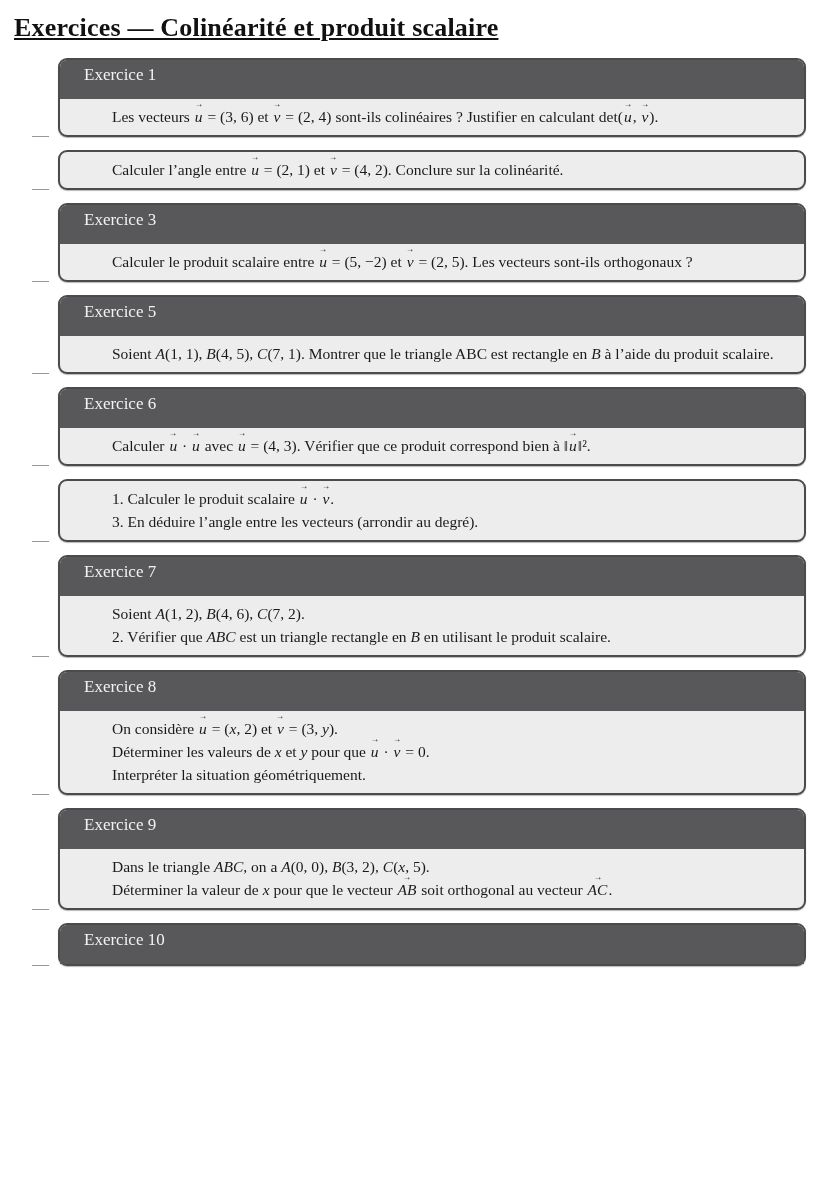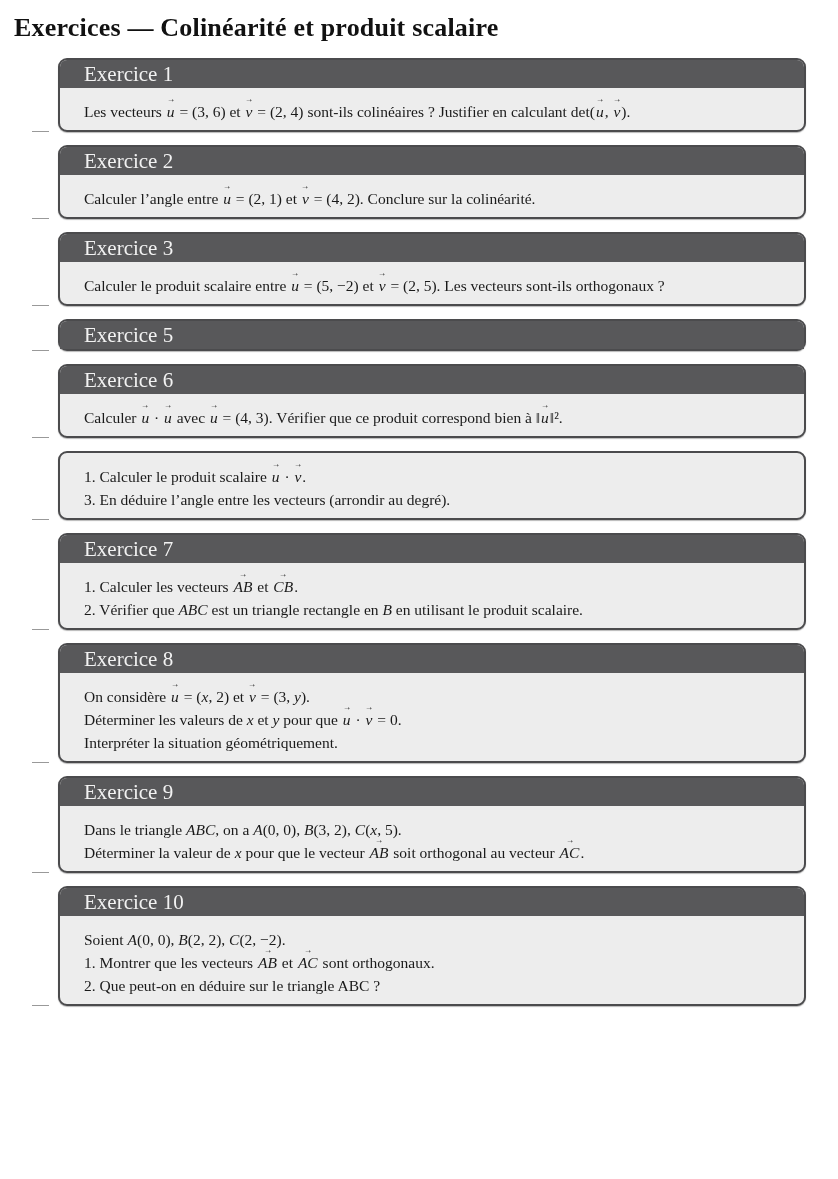--- a/index.html
+++ b/index.html
@@ -10,41 +10,41 @@
     --text:#1a1a1a;
     --dash:#999999;
   }
   html,body{margin:0;padding:0;}
   body{
     width:838px;height:1179px;overflow:hidden;background:#ffffff;
     font-family:"Liberation Serif","DejaVu Serif",serif;color:var(--text);
   }
   .title{
     font-size:26px;font-weight:bold;letter-spacing:0.2px;
-    margin:13px 0 15px 14px;color:#111;
+    margin:13px 0 15px 14px;color:#111;text-decoration:underline;
   }
   .exercise-list{padding:0 32px 0 58px;}
   .ex{
     position:relative;
     background:var(--body-bg);
     border:2px solid var(--border);
     border-radius:9px;
     margin-bottom:13px;
     box-shadow:0 1px 1px rgba(0,0,0,0.28);
   }
   .ex-header{
     background:var(--header-bg);
     color:var(--header-text);
     border-radius:7px 7px 0 0;
-    padding:5px 24px 4px 24px;
-    font-size:21px;line-height:19px;
+    padding:5px 24px 15px 24px;
+    font-size:17px;line-height:19px;
   }
   .ex-body{
-    padding:12px 24px 7px 24px;
-    font-size:15.5px;line-height:23px;
+    padding:6px 24px 7px 24px;
+    font-size:15.5px;line-height:23px;margin-left:28px;
   }
   .ex-line{min-height:23px;}
   .mvar{font-style:italic;}
   .vec{
     font-style:italic;position:relative;display:inline-block;padding:0 1px;
   }
   .vec::after{
     content:"\2192";
     position:absolute;left:50%;top:-0.62em;
     transform:translateX(-50%) scaleX(0.85);
@@ -62,55 +62,57 @@
   <h1 class="title">Exercices — Colinéarité et produit scalaire</h1>
   <div class="exercise-list" id="exercise-list">
       <section class="ex">
         <div class="ex-header"><span>Exercice 1</span></div>
         <div class="ex-body">
           <div class="ex-line">Les vecteurs <span class="vec">u</span> = (3, 6) et <span class="vec">v</span> = (2, 4) sont-ils colinéaires&nbsp;? Justifier en calculant det(<span class="vec">u</span>, <span class="vec">v</span>).</div>
         </div>
         <span class="tick"></span>
       </section>
       <section class="ex">
-        <div class="ex-header"><span>Exercice 2</span></div>
         <div class="ex-body">
           <div class="ex-line">Calculer l’angle entre <span class="vec">u</span> = (2, 1) et <span class="vec">v</span> = (4, 2). Conclure sur la colinéarité.</div>
         </div>
         <span class="tick"></span>
       </section>
       <section class="ex">
         <div class="ex-header"><span>Exercice 3</span></div>
         <div class="ex-body">
           <div class="ex-line">Calculer le produit scalaire entre <span class="vec">u</span> = (5, −2) et <span class="vec">v</span> = (2, 5). Les vecteurs sont-ils orthogonaux&nbsp;?</div>
         </div>
         <span class="tick"></span>
       </section>
       <section class="ex">
         <div class="ex-header"><span>Exercice 5</span></div>
+        <div class="ex-body">
+          <div class="ex-line">Soient <span class="mvar">A</span>(1, 1), <span class="mvar">B</span>(4, 5), <span class="mvar">C</span>(7, 1). Montrer que le triangle ABC est rectangle en <span class="mvar">B</span> à l’aide du produit scalaire.</div>
+        </div>
         <span class="tick"></span>
       </section>
       <section class="ex">
         <div class="ex-header"><span>Exercice 6</span></div>
         <div class="ex-body">
           <div class="ex-line">Calculer <span class="vec">u</span> · <span class="vec">u</span> avec <span class="vec">u</span> = (4, 3). Vérifier que ce produit correspond bien à ‖<span class="vec">u</span>‖².</div>
         </div>
         <span class="tick"></span>
       </section>
       <section class="ex">
         <div class="ex-body">
           <div class="ex-line">1. Calculer le produit scalaire <span class="vec">u</span> · <span class="vec">v</span>.</div>
           <div class="ex-line">3. En déduire l’angle entre les vecteurs (arrondir au degré).</div>
         </div>
         <span class="tick"></span>
       </section>
       <section class="ex">
         <div class="ex-header"><span>Exercice 7</span></div>
         <div class="ex-body">
-          <div class="ex-line">1. Calculer les vecteurs <span class="vec">AB</span> et <span class="vec">CB</span>.</div>
+          <div class="ex-line">Soient <span class="mvar">A</span>(1, 2), <span class="mvar">B</span>(4, 6), <span class="mvar">C</span>(7, 2).</div>
           <div class="ex-line">2. Vérifier que <span class="mvar">ABC</span> est un triangle rectangle en <span class="mvar">B</span> en utilisant le produit scalaire.</div>
         </div>
         <span class="tick"></span>
       </section>
       <section class="ex">
         <div class="ex-header"><span>Exercice 8</span></div>
         <div class="ex-body">
           <div class="ex-line">On considère <span class="vec">u</span> = (<span class="mvar">x</span>, 2) et <span class="vec">v</span> = (3, <span class="mvar">y</span>).</div>
           <div class="ex-line">Déterminer les valeurs de <span class="mvar">x</span> et <span class="mvar">y</span> pour que <span class="vec">u</span> · <span class="vec">v</span> = 0.</div>
           <div class="ex-line">Interpréter la situation géométriquement.</div>
@@ -120,21 +122,16 @@
       <section class="ex">
         <div class="ex-header"><span>Exercice 9</span></div>
         <div class="ex-body">
           <div class="ex-line">Dans le triangle <span class="mvar">ABC</span>, on a <span class="mvar">A</span>(0, 0), <span class="mvar">B</span>(3, 2), <span class="mvar">C</span>(<span class="mvar">x</span>, 5).</div>
           <div class="ex-line">Déterminer la valeur de <span class="mvar">x</span> pour que le vecteur <span class="vec">AB</span> soit orthogonal au vecteur <span class="vec">AC</span>.</div>
         </div>
         <span class="tick"></span>
       </section>
       <section class="ex">
         <div class="ex-header"><span>Exercice 10</span></div>
-        <div class="ex-body">
-          <div class="ex-line">Soient <span class="mvar">A</span>(0, 0), <span class="mvar">B</span>(2, 2), <span class="mvar">C</span>(2, −2).</div>
-          <div class="ex-line">1. Montrer que les vecteurs <span class="vec">AB</span> et <span class="vec">AC</span> sont orthogonaux.</div>
-          <div class="ex-line">2. Que peut-on en déduire sur le triangle ABC&nbsp;?</div>
-        </div>
         <span class="tick"></span>
       </section>
     </div>
 </div>
 
 </body></html>

